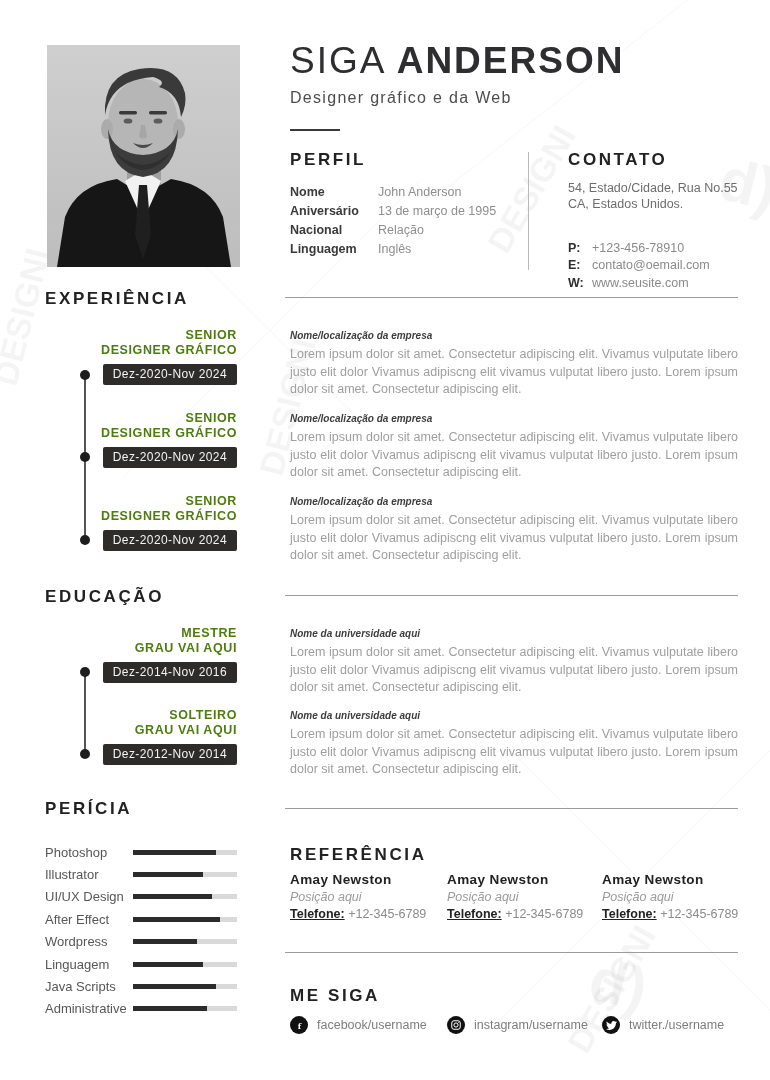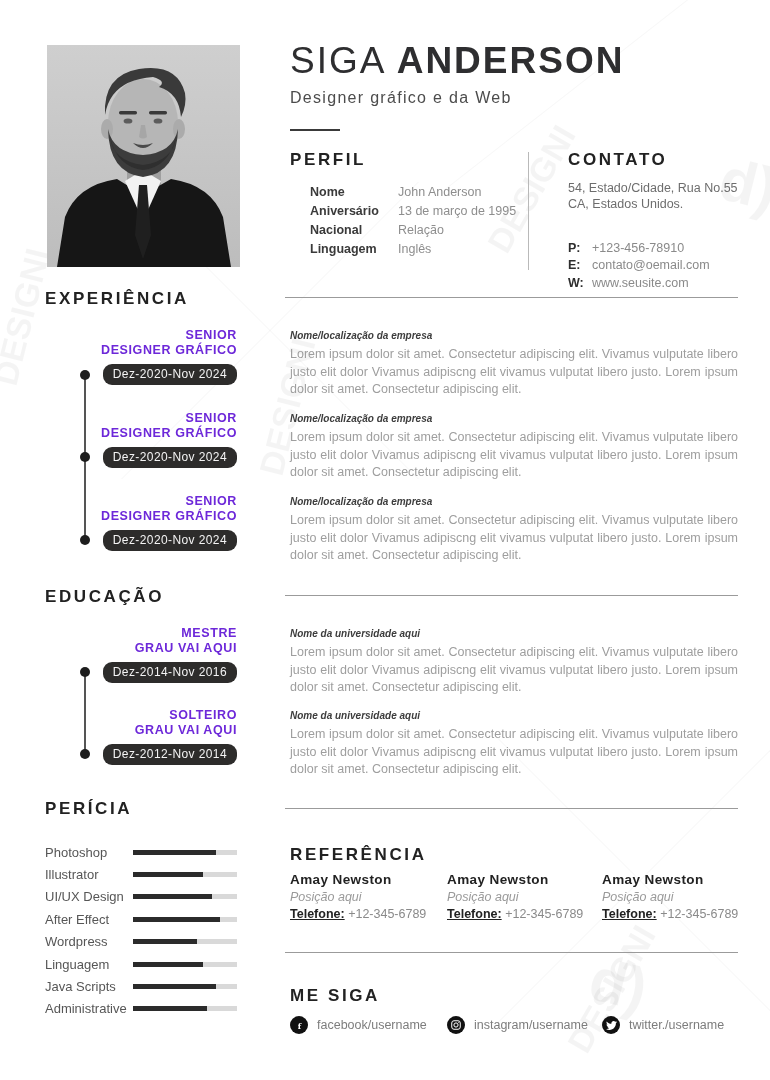--- a/index.html
+++ b/index.html
@@ -25,37 +25,37 @@
   .subtitle { margin-top:7px; font-size:16px; letter-spacing:1.3px; color:#4c4c4c; }
   .dash { margin-top:22px; width:50px; height:2px; background:#3a3a3a; }
 
   
   .sec-h { position:absolute; font-size:17px; font-weight:700; letter-spacing:2.6px; color:#222; }
   .hline { position:absolute; height:1px; background:#9b9b9b; }
   .vline { position:absolute; width:1px; background:#b9b9b9; }
 
   
   .perfil-rows { position:absolute; left:290px; top:182px; width:238px; }
-  .p-row { display:flex; height:19px; align-items:center;margin-left:20px; }
+  .p-row { display:flex; height:19px; align-items:center; }
   .p-label { width:88px; font-size:12.5px; font-weight:700; color:#3a3a3a; }
   .p-value { font-size:12.5px; color:#8e8e8e; }
 
   
   .contato { position:absolute; left:568px; top:180px; width:180px; }
   .addr { font-size:12.5px; color:#6d6d6d; line-height:16px; }
   .c-rows { margin-top:27px; }
   .c-row { display:flex; height:17.5px; align-items:center; }
   .c-label { width:24px; font-size:12.5px; font-weight:700; color:#2e2e2e; }
   .c-value { font-size:12.5px; color:#8a8a8a; }
 
   
   .t-left { position:absolute; left:0; width:237px; text-align:right; }
-  .t-title { font-size:12.5px; font-weight:700; letter-spacing:0.6px; color:#6d28d9; line-height:15px; }
+  .t-title { font-size:12.5px; font-weight:700; letter-spacing:0.6px; color:#4d7c0f; line-height:15px; }
   .t-badge { display:inline-block; margin-top:6px; background:#2d2c2b; color:#f4f4f4;
-             font-size:12px; letter-spacing:0.4px; padding:3px 10px 4px; border-radius:9px; }
+             font-size:12px; letter-spacing:0.4px; padding:3px 10px 4px; border-radius:2px; }
   .t-right { position:absolute; left:290px; width:448px; }
   .t-org { font-size:10px; font-style:italic; font-weight:700; color:#3d3d3d; }
   .t-desc { margin-top:5px; font-size:12.5px; color:#9e9e9e; line-height:17.5px; text-align:justify; }
   .tl-line { position:absolute; left:84px; width:2px; background:#555; }
   .tl-dot { position:absolute; left:80px; width:10px; height:10px; border-radius:50%; background:#1d1d1d; }
 
   
   .skills { position:absolute; left:45px; top:841px; width:192px; }
   .s-row { display:flex; align-items:center; height:22.4px; }
   .s-label { width:88px; font-size:13px; color:#565656; }

